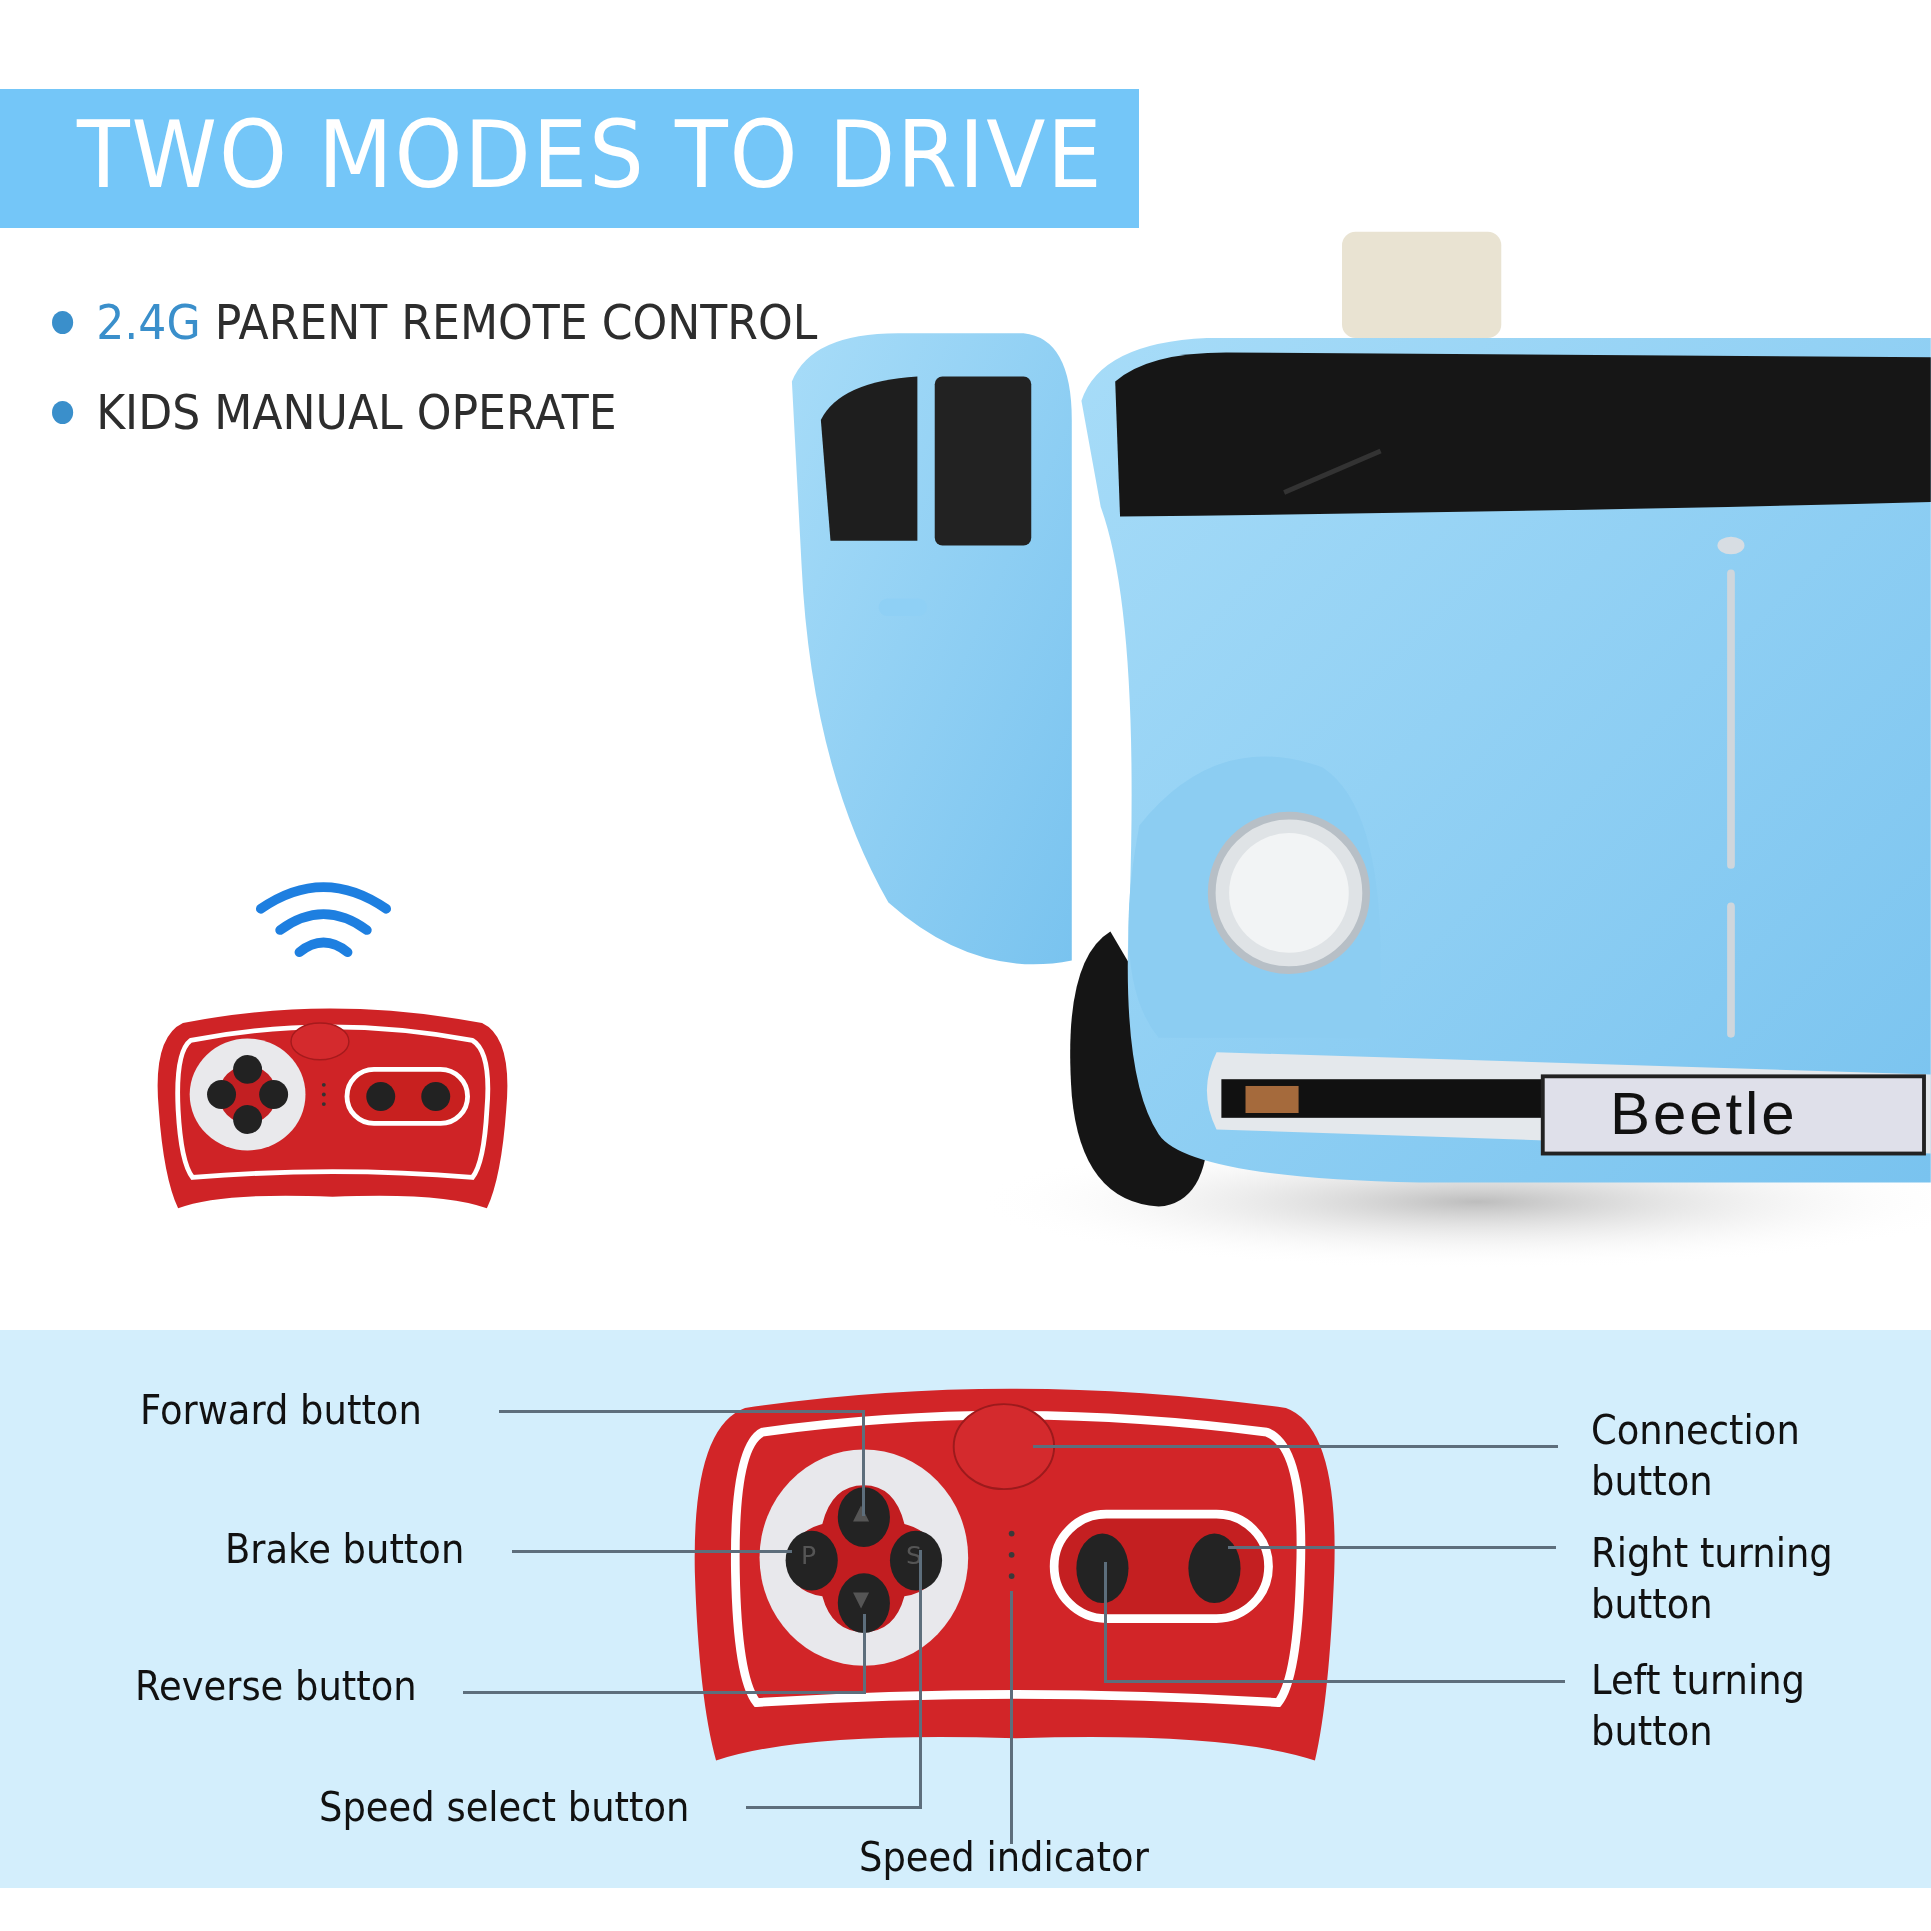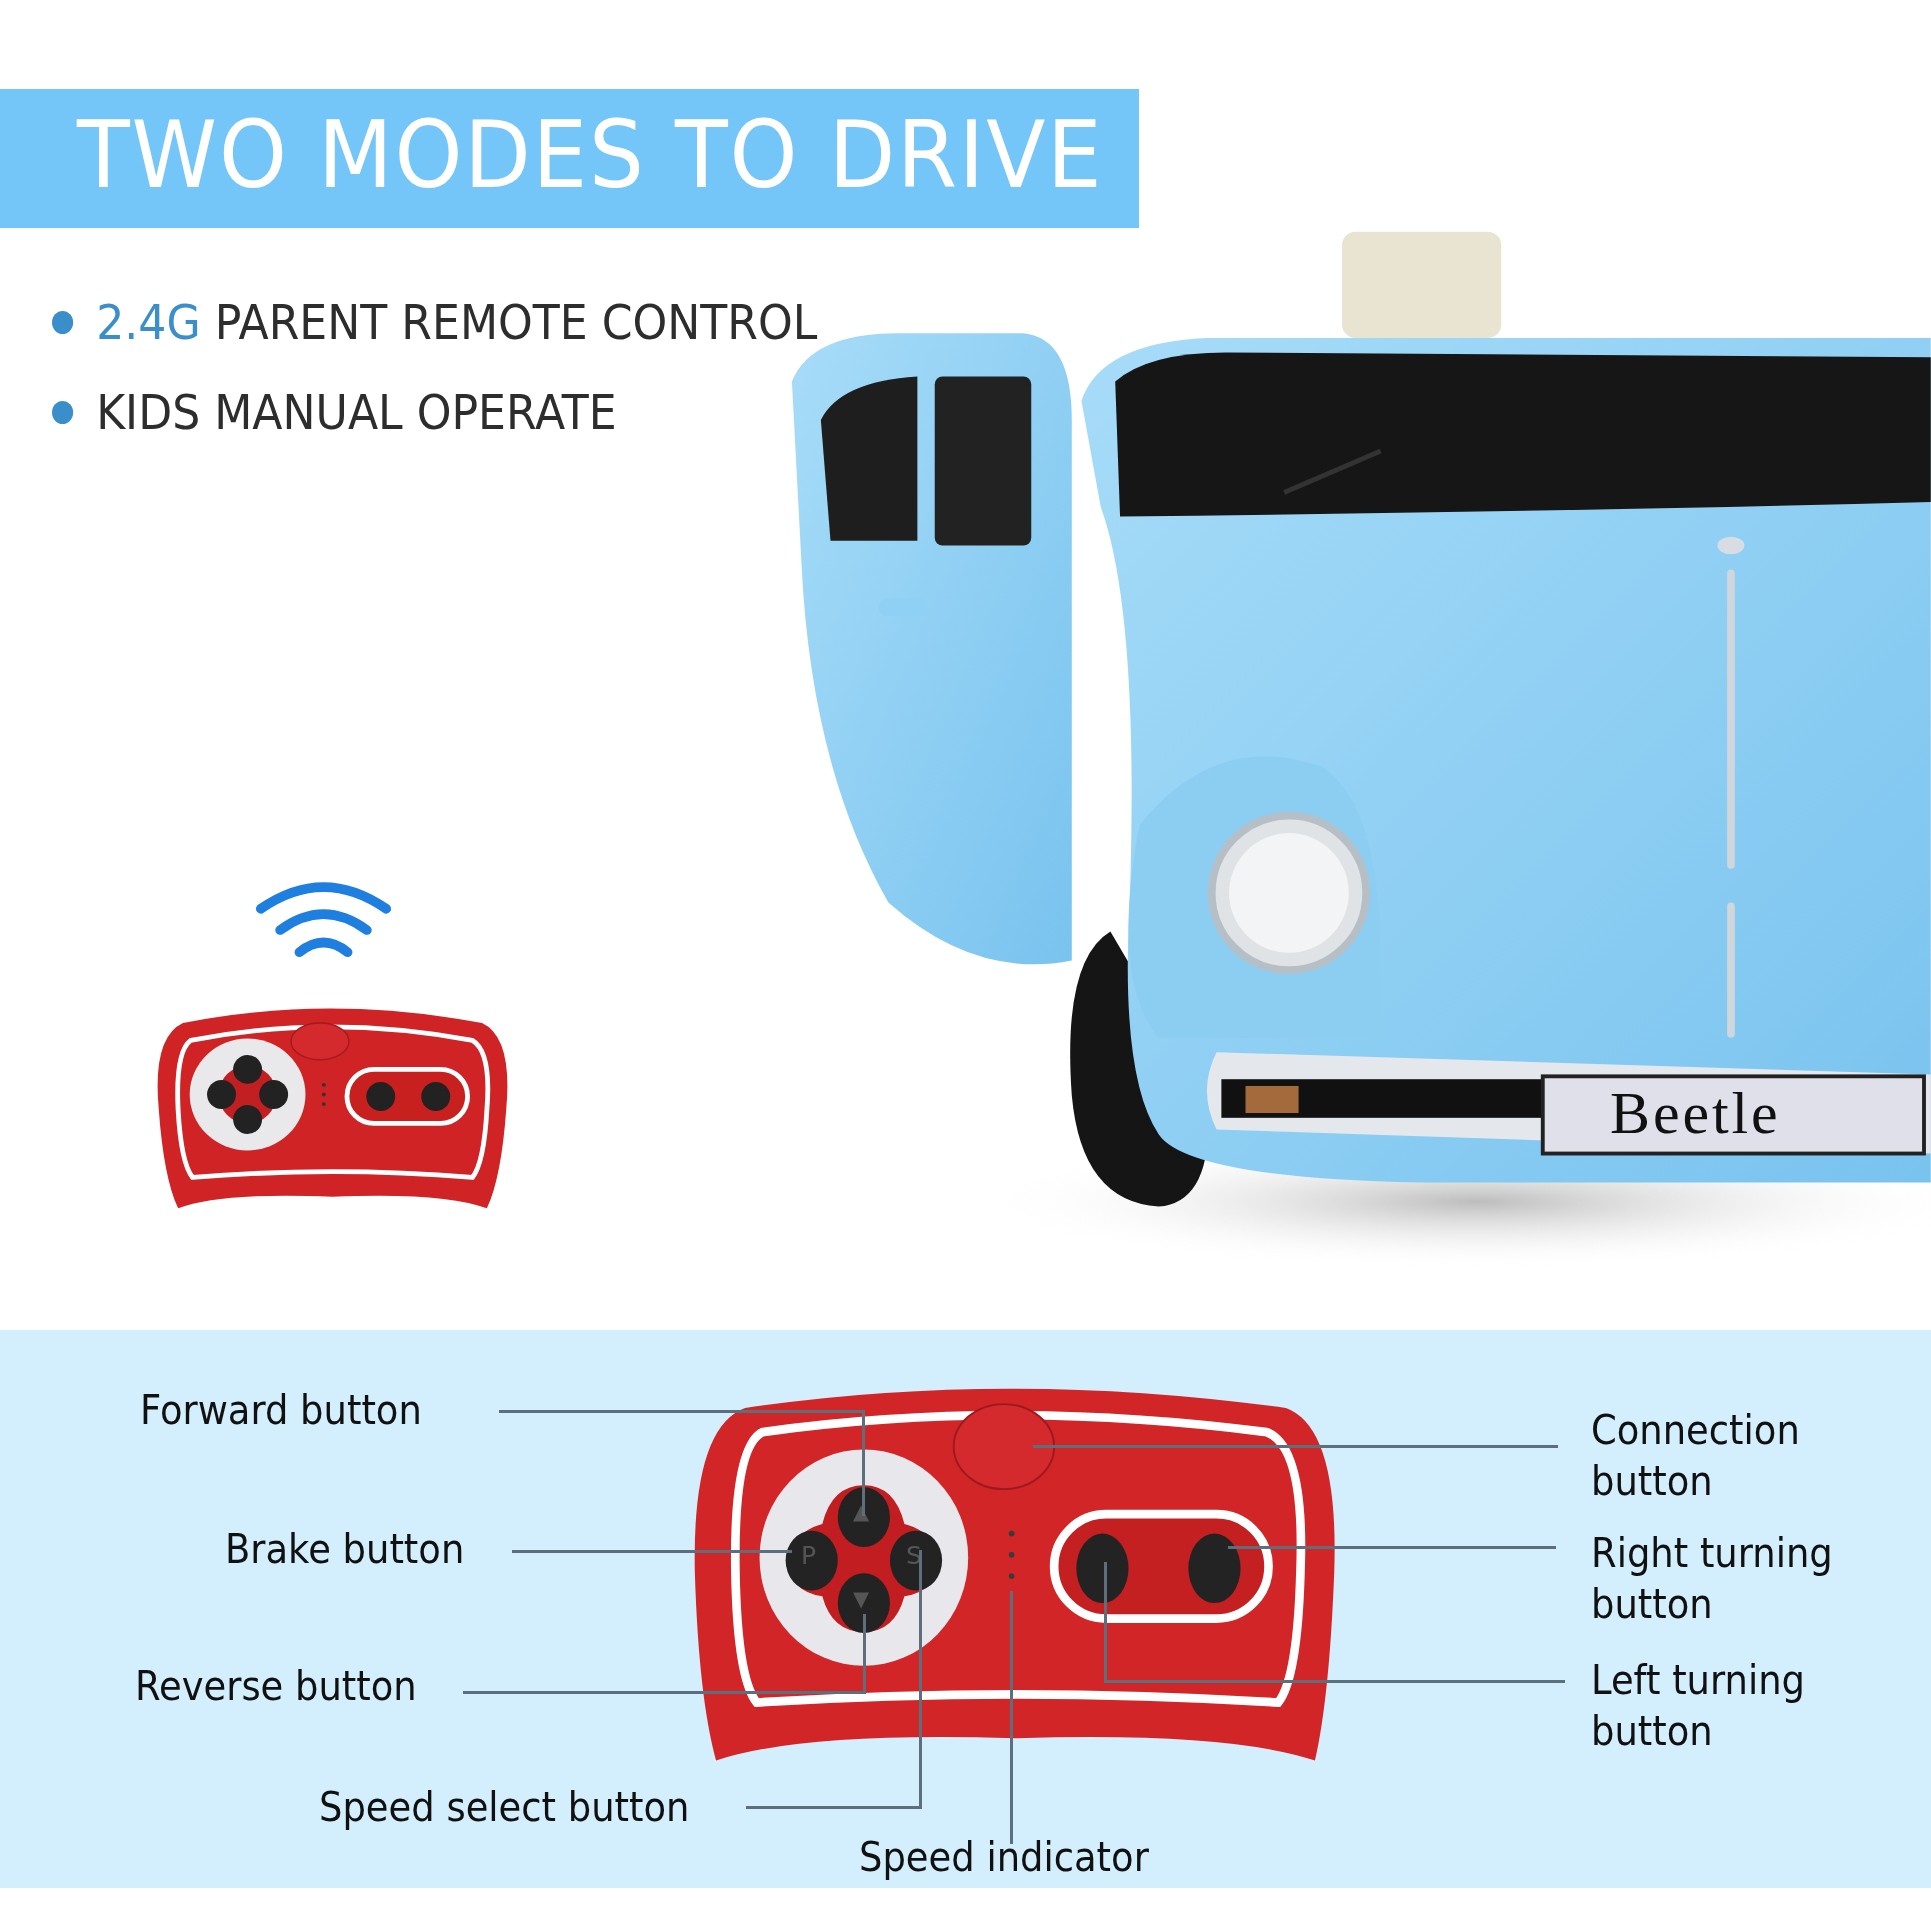--- a/index.html
+++ b/index.html
@@ -116,21 +116,21 @@
     <circle cx="525" cy="690" r="80" fill="#dfe3e6" stroke="#b7bfc6" stroke-width="8"></circle>
     <circle cx="525" cy="690" r="62" fill="#f2f4f5"></circle>
 
     <path d="M450 855 L1190 878 L1190 960 L450 935 Q430 895 450 855 Z" fill="#e4e8ec"></path>
     <rect x="455" y="883" width="340" height="40" fill="#111"></rect>
     <rect x="480" y="890" width="55" height="28" fill="#a56a3c"></rect>
 
     <rect x="788" y="880" width="395" height="80" fill="#dfe0ea" stroke="#222" stroke-width="4"></rect>
   </svg>
 </div>
-<div class="abs" style="left:1610px; top:1079px; font-family:Liberation Serif, serif; font-size:60px; color:#111; letter-spacing:2.9px;">Beetle</div>
+<div class="abs" style="left:1610px; top:1079px; font-family:Liberation Sans, sans-serif; font-size:60px; color:#111; letter-spacing:2.9px;">Beetle</div>
 
 <div class="abs panel"></div>
 
 <div class="abs" style="left:687px; top:1379px;">
   <svg width="657" height="396" viewBox="0 0 680 410">
     <path d="M60 30 Q330 -10 620 30 Q675 50 670 200 Q665 330 650 395 Q560 365 340 372 Q120 365 30 395 Q12 330 8 200 Q5 50 60 30 Z" fill="#d22528"></path>
     <path d="M78 55 Q330 20 600 55 Q640 70 635 200 Q632 310 612 335 Q340 318 72 335 Q52 310 50 200 Q48 70 78 55 Z" fill="none" stroke="#ffffff" stroke-width="9"></path>
 
     <ellipse cx="183" cy="185" rx="108" ry="112" fill="#e8e8ec"></ellipse>
     <path d="M183 110 Q215 110 225 150 Q260 160 260 190 Q258 220 225 225 Q215 262 183 262 Q150 262 140 225 Q106 220 106 190 Q106 160 140 150 Q150 110 183 110 Z" fill="#c21d20"></path>

